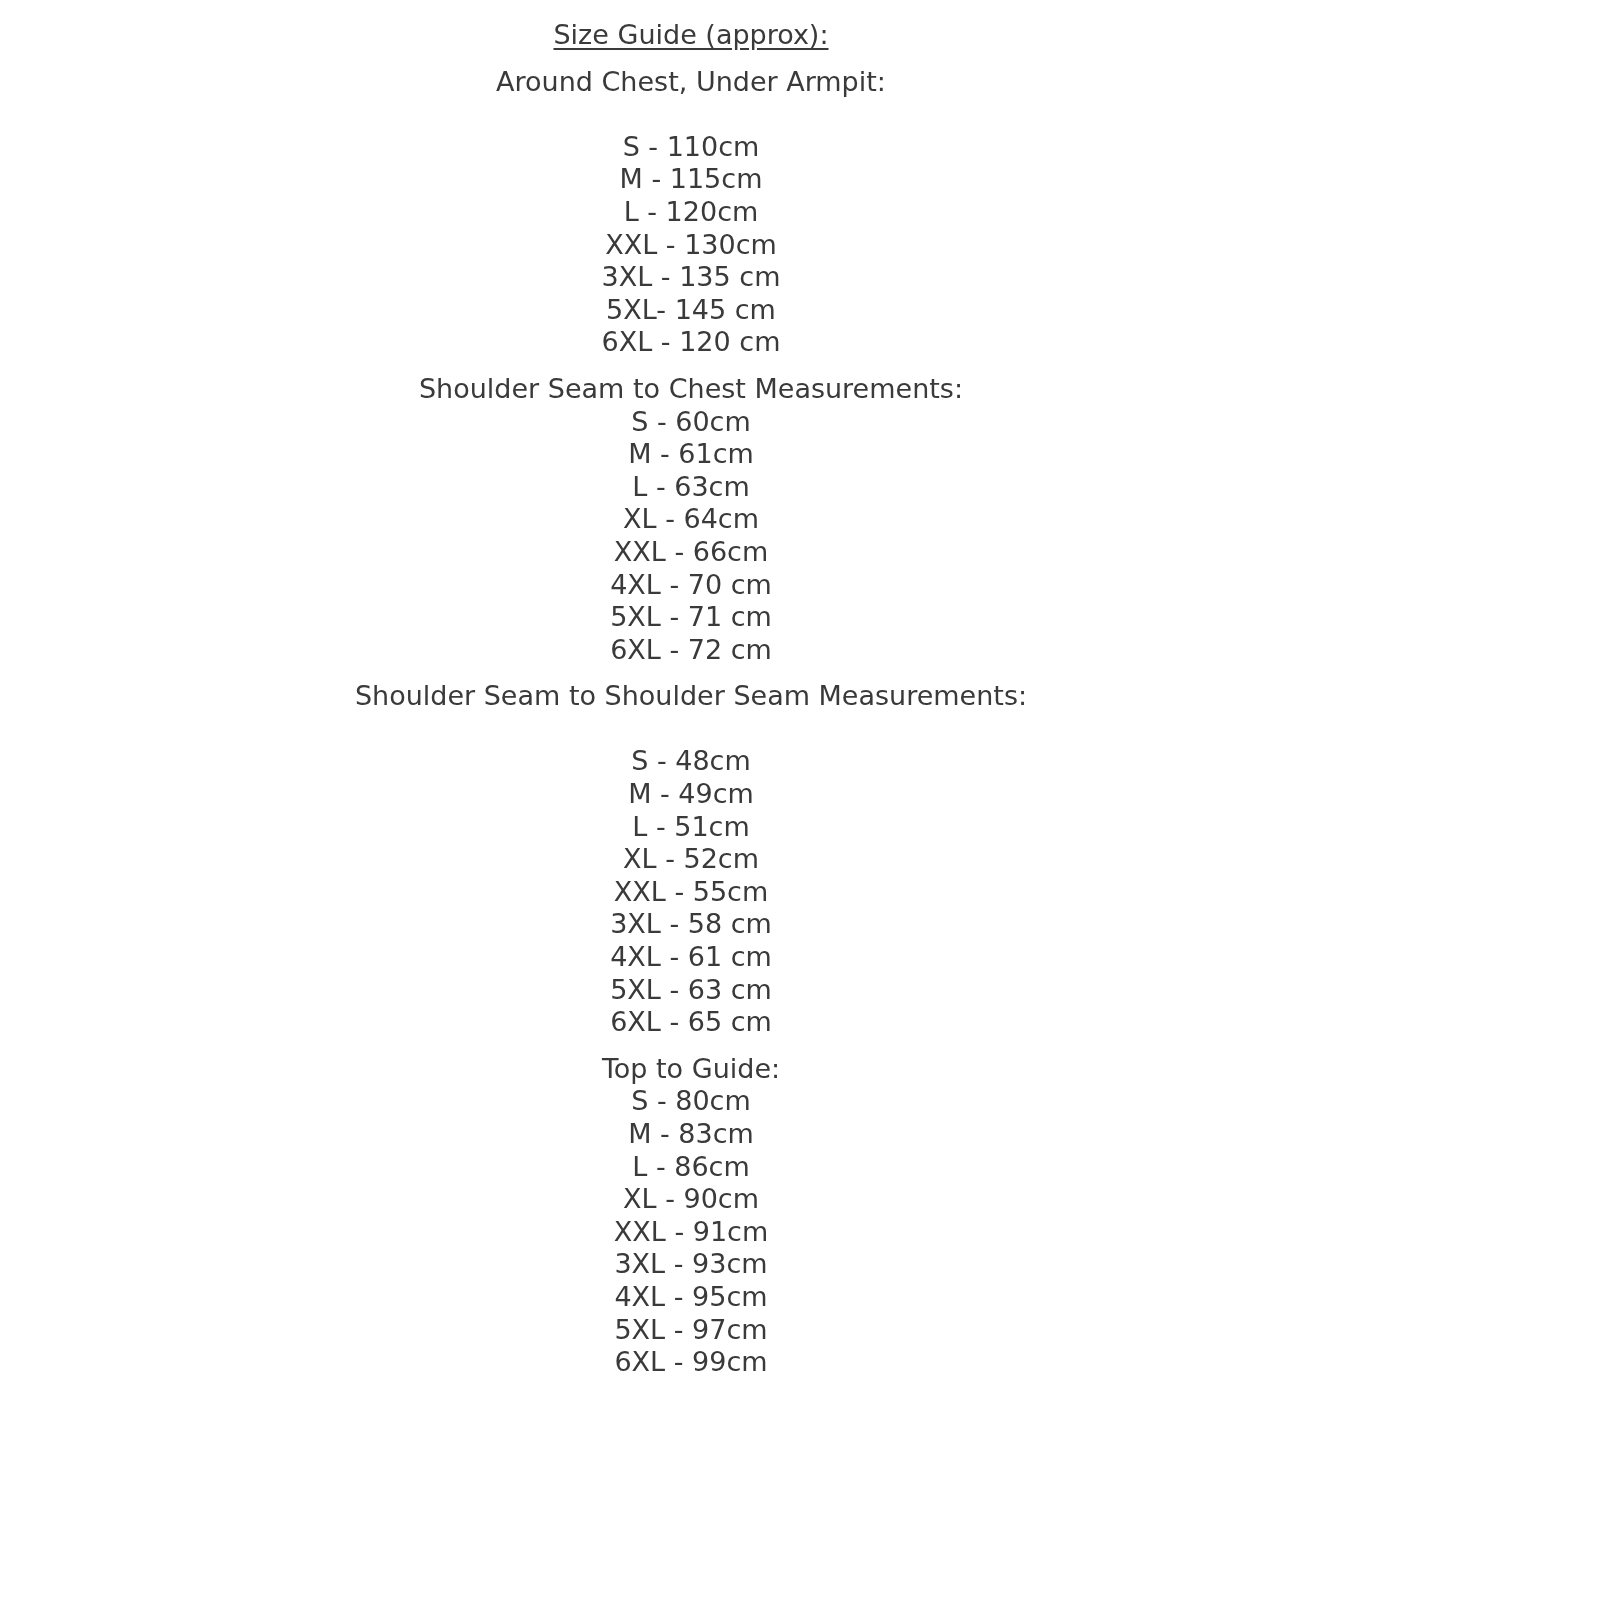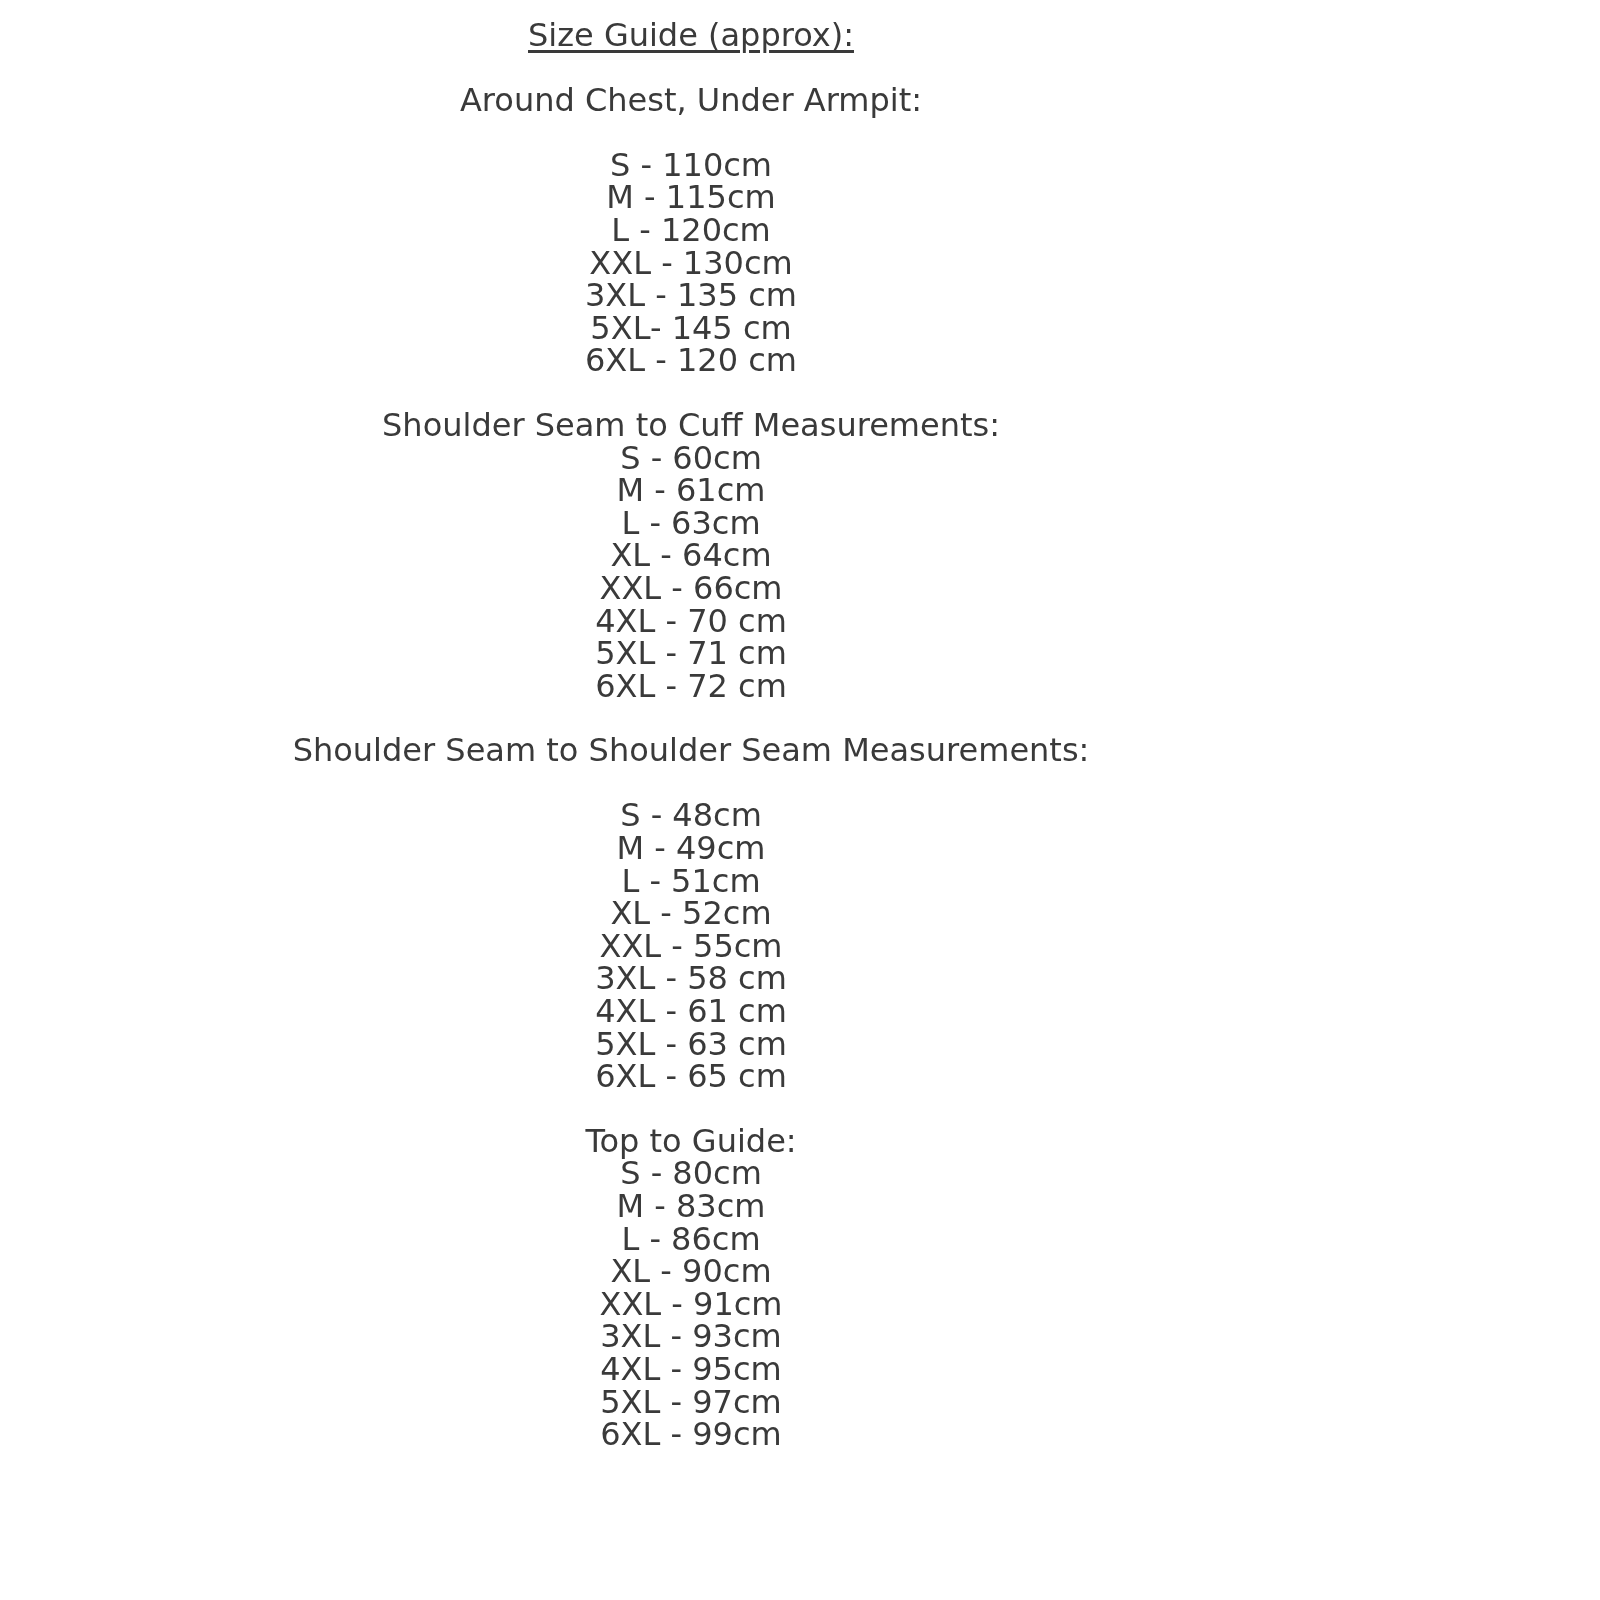--- a/index.html
+++ b/index.html
@@ -8,36 +8,36 @@
   }
   * { margin: 0; padding: 0; box-sizing: border-box; }
   html, body {
     width: 1600px;
     height: 1600px;
     background: var(--bg);
     overflow: hidden;
   }
   .doc {
     font-family: "DejaVu Sans", "Liberation Sans", sans-serif;
-    font-size: 32px;
+    font-size: 27px;
     color: var(--text);
     text-align: center;
     padding-top: 19px;
     padding-left: 100px; 
     width: 1282px;
   }
   .line {
     line-height: 32.6px;
     white-space: pre;
   }
   .title {
     text-decoration: underline;
     text-underline-offset: 4px;
   }
-  .gap-before { margin-top: 32px; }
+  .gap-before { margin-top: 14px; }
   .gap-after  { margin-bottom: 32.6px; }
 </style>
 </head>
 <body>
 
 <div class="doc">
 
   <div class="line title">Size Guide (approx):</div>
 
   <div class="section">
@@ -45,21 +45,21 @@
     <div class="line">S - 110cm</div>
     <div class="line">M - 115cm</div>
     <div class="line">L - 120cm</div>
     <div class="line">XXL - 130cm</div>
     <div class="line">3XL - 135 cm</div>
     <div class="line">5XL- 145 cm</div>
     <div class="line">6XL - 120 cm</div>
   </div>
 
   <div class="section">
-    <div class="line gap-before">Shoulder Seam to Cuff Measurements:</div>
+    <div class="line gap-before">Shoulder Seam to Chest Measurements:</div>
     <div class="line">S - 60cm</div>
     <div class="line">M - 61cm</div>
     <div class="line">L - 63cm</div>
     <div class="line">XL - 64cm</div>
     <div class="line">XXL - 66cm</div>
     <div class="line">4XL - 70 cm</div>
     <div class="line">5XL - 71 cm</div>
     <div class="line">6XL - 72 cm</div>
   </div>
 

